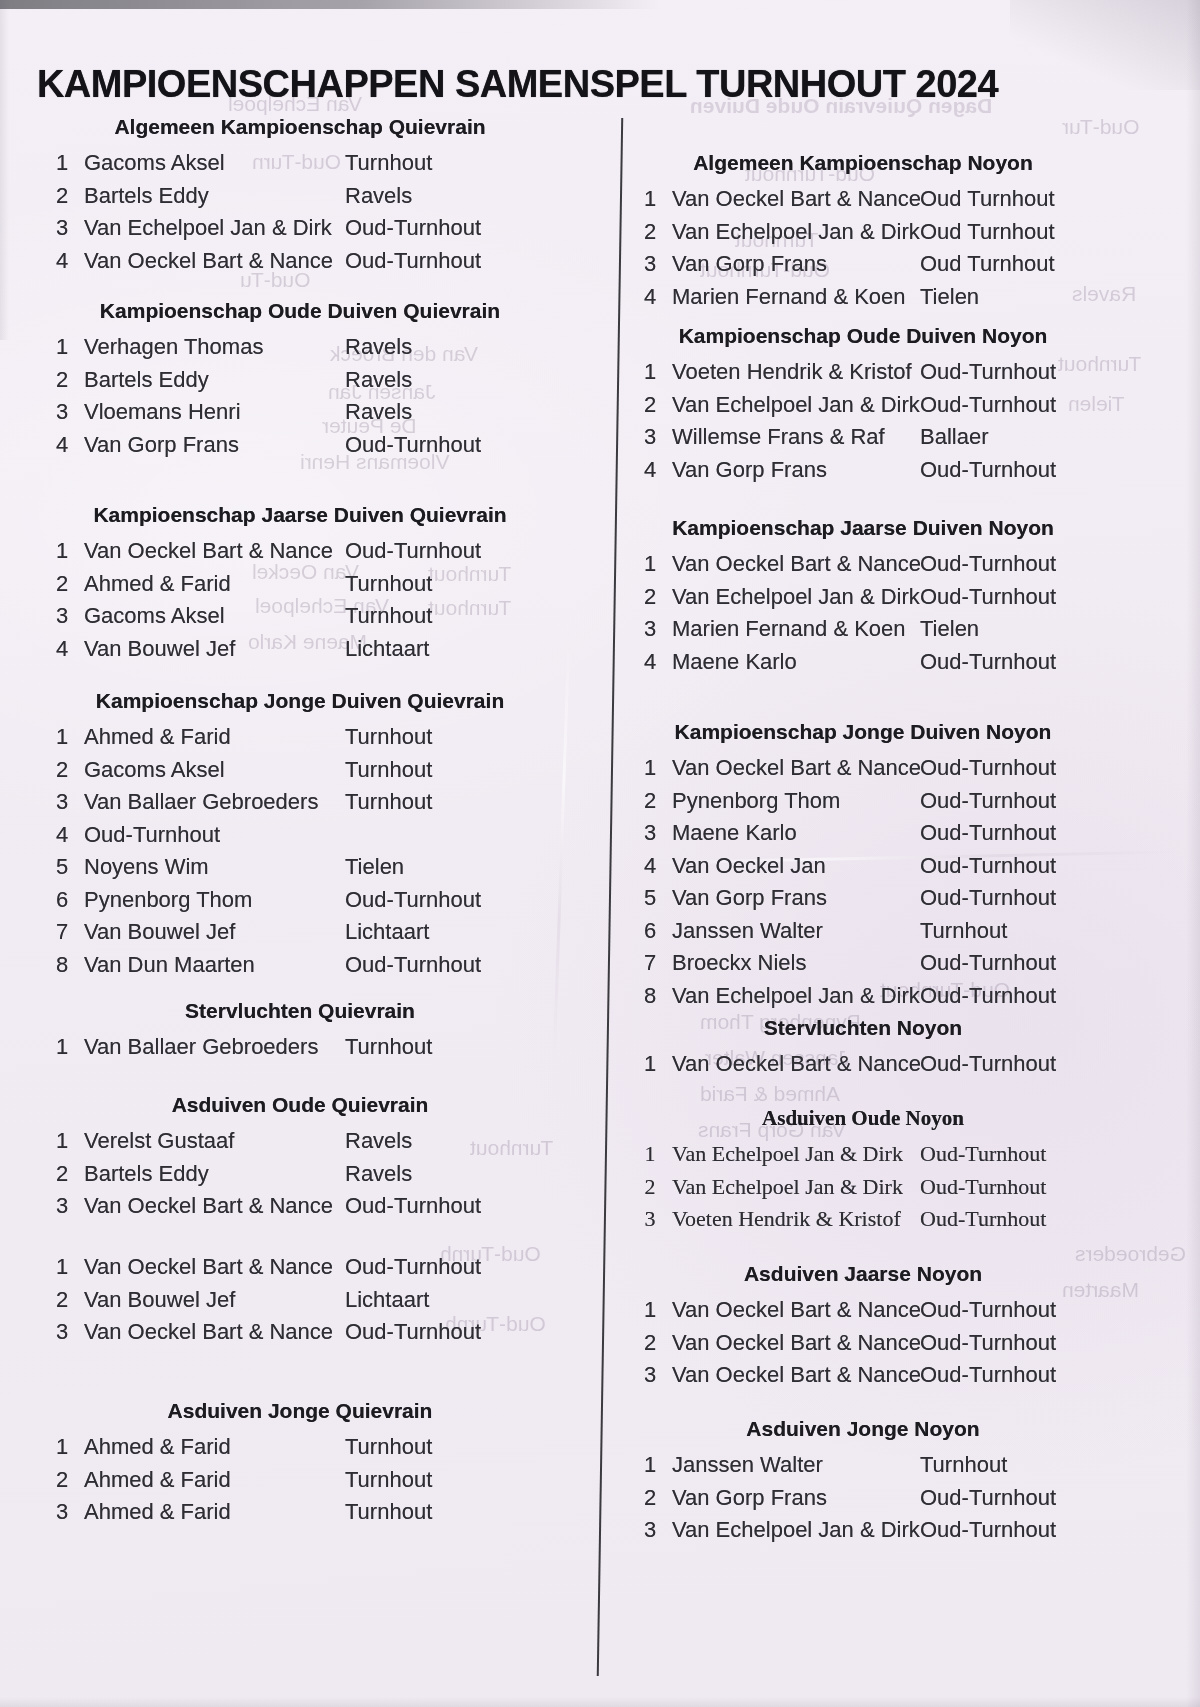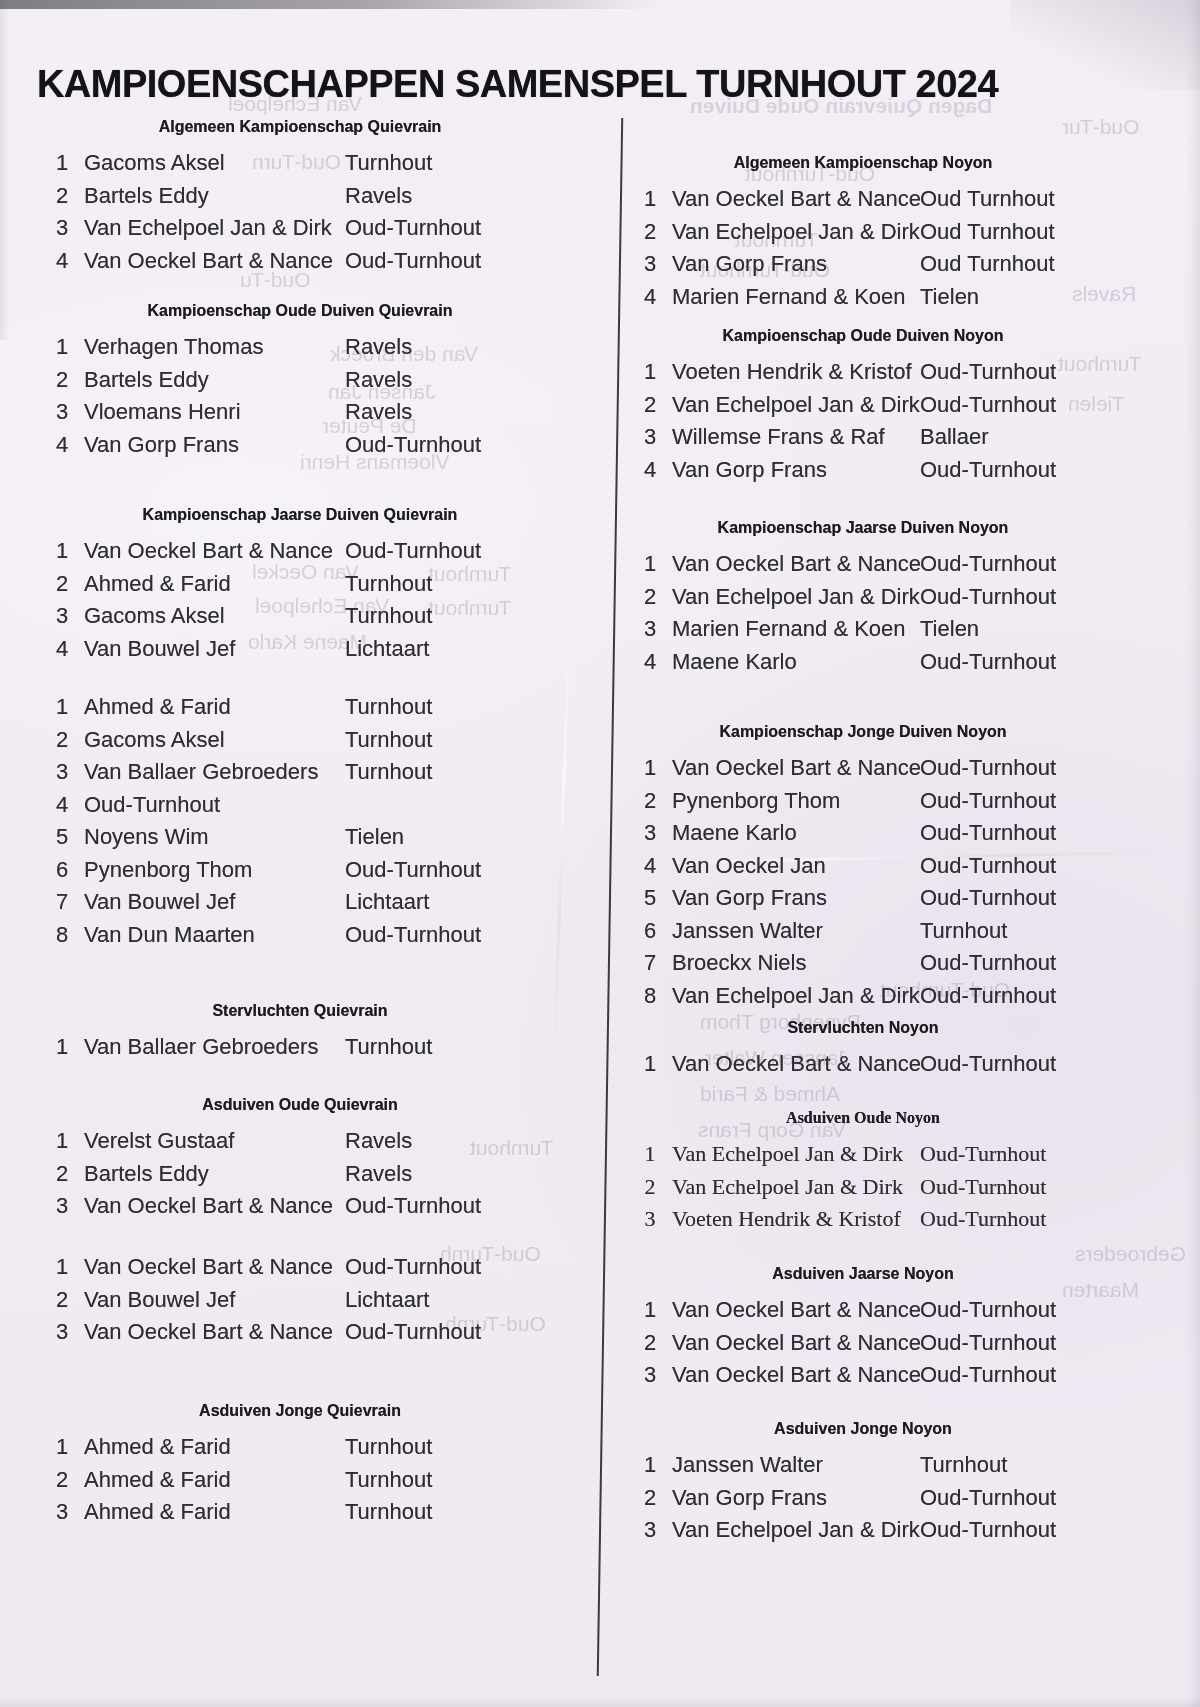--- a/index.html
+++ b/index.html
@@ -60,21 +60,21 @@
   .col-right section:nth-of-type(1){top:148px;}
   .col-right section:nth-of-type(2){top:321px;}
   .col-right section:nth-of-type(3){top:513px;}
   .col-right section:nth-of-type(4){top:717px;}
   .col-right section:nth-of-type(5){top:1013px;}
   .col-right section:nth-of-type(6){top:1103px;font-family:Liberation Serif, serif;}
   .col-right section:nth-of-type(7){top:1259px;}
   .col-right section:nth-of-type(8){top:1414px;}
 
   .col h2{
-    margin:0;font-size:16px;font-weight:bold;color:#1b1b20;
+    margin:0;font-size:21px;font-weight:bold;color:#1b1b20;
     text-align:center;line-height:30px;
     text-shadow:0 0 0.6px rgba(25,25,30,0.7);
   }
   .col-right h2{width:470px;}
 
   .rows{margin-top:5px;}
   .row{display:grid;line-height:32.5px;font-size:22px;color:#2d2d33;
     text-shadow:0 0 0.5px rgba(45,45,50,0.55);}
   .col-left  .row{grid-template-columns:44px 261px 1fr;}
   .col-right .row{grid-template-columns:44px 248px 1fr;}
@@ -207,20 +207,21 @@
           <span class="club">Turnhout</span>
         </div>
         <div class="row">
           <span class="rank">4</span>
           <span class="name">Van Bouwel Jef</span>
           <span class="club">Lichtaart</span>
         </div>
       </div>
     </section>
     <section>
+      <h2>Kampioenschap Jonge Duiven Quievrain</h2>
       <div class="rows">
         <div class="row">
           <span class="rank">1</span>
           <span class="name">Ahmed &amp; Farid</span>
           <span class="club">Turnhout</span>
         </div>
         <div class="row">
           <span class="rank">2</span>
           <span class="name">Gacoms Aksel</span>
           <span class="club">Turnhout</span>

